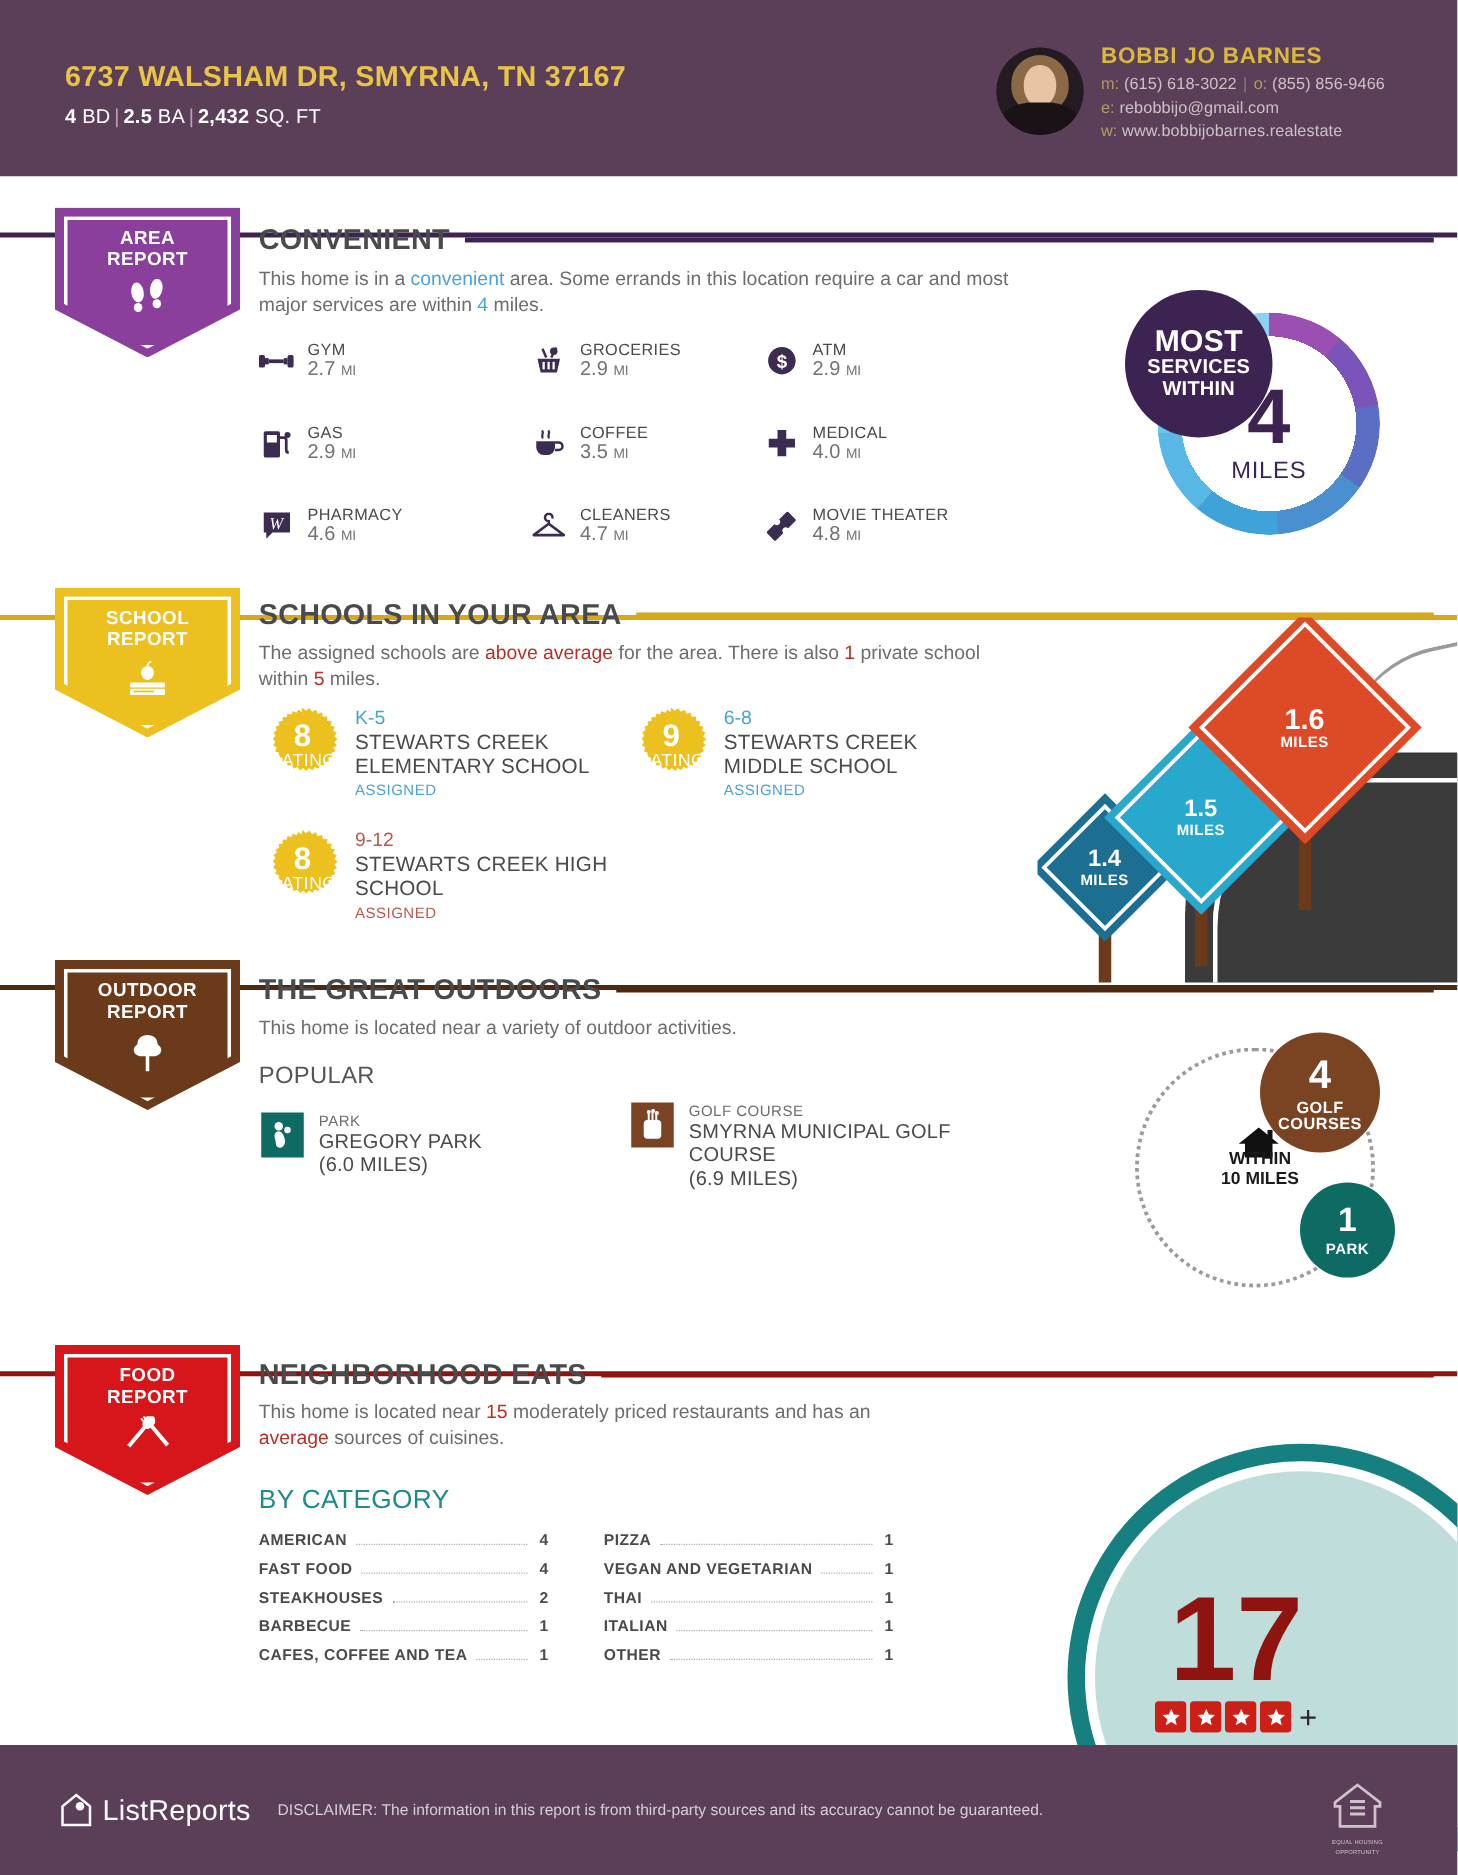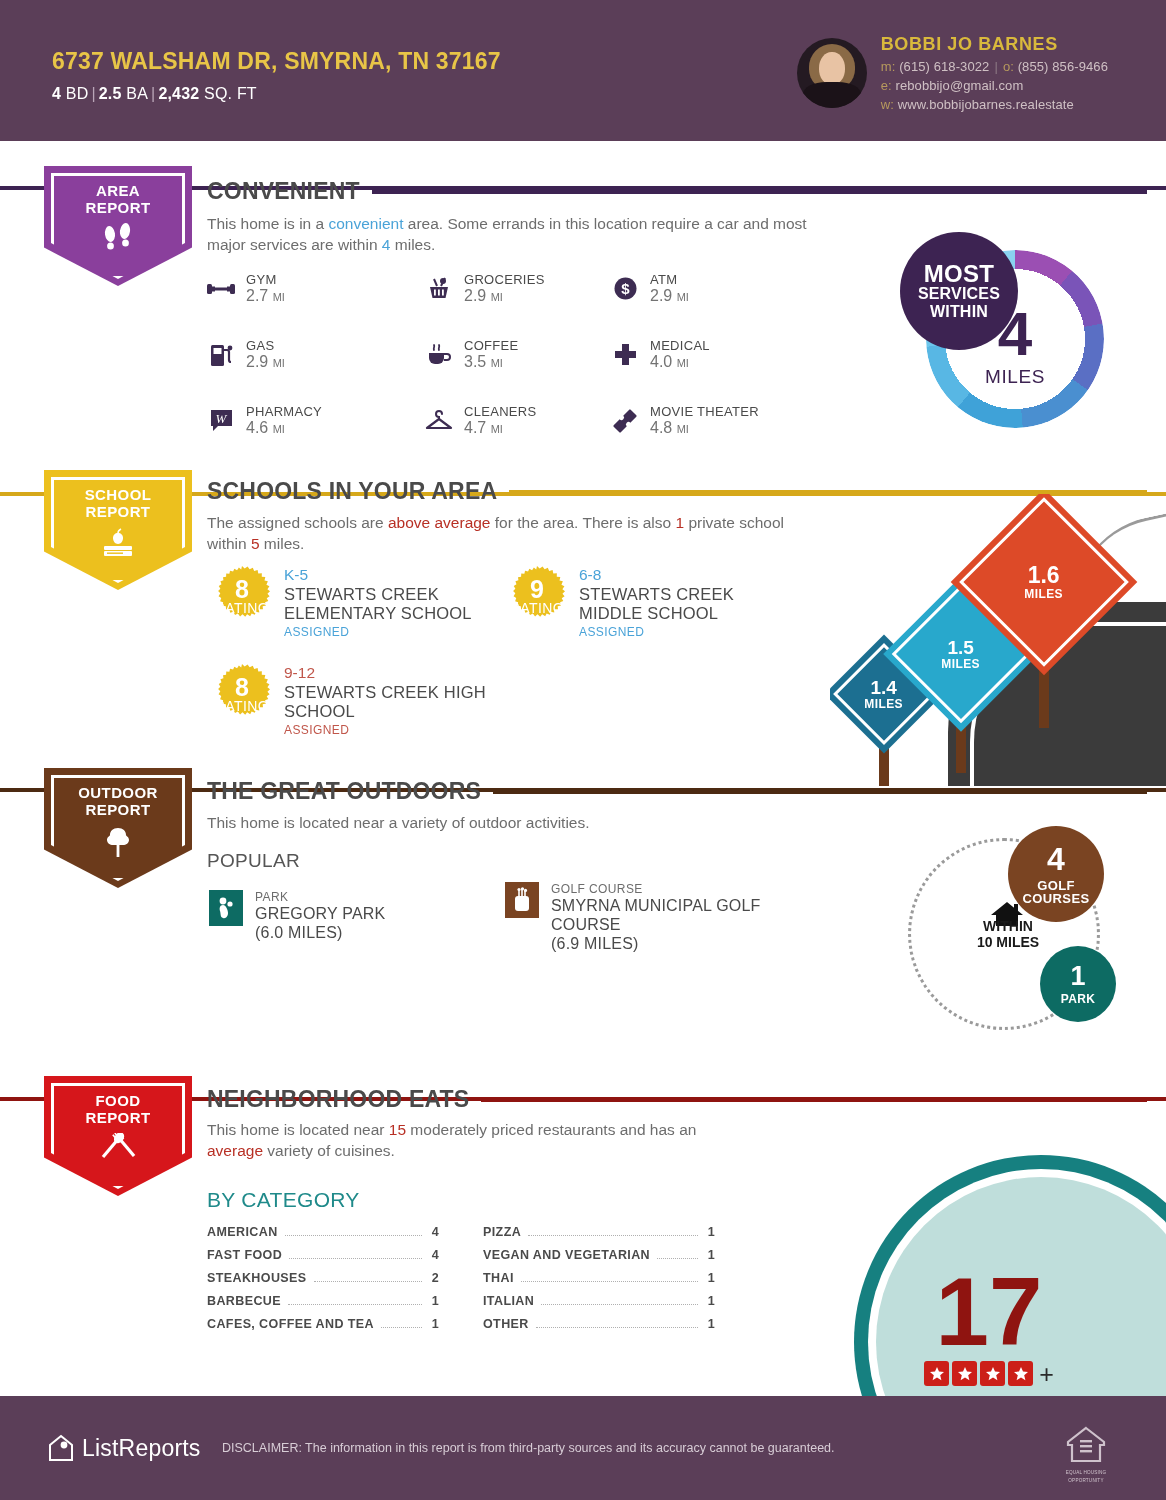--- a/index.html
+++ b/index.html
@@ -618,21 +618,21 @@
           <rect x="25.8" y="12" width="3.2" height="20" fill="#fff"></rect>
         </g>
     </svg>
   </div>
 </div>
 <div class="sec-head" style="top:1086px;">
   <div class="sec-title">NEIGHBORHOOD EATS</div>
   <div class="sec-line" style="background:#8f1410;"></div>
 </div>
 <div class="sec-sub" style="top:1119px;width:500px;">
-  <span>This home is located near </span><span class="hl-red">15</span><span> moderately priced restaurants and has an </span><span class="hl-red">average</span><span> variety of cuisines.</span>
+  <span>This home is located near </span><span class="hl-red">15</span><span> moderately priced restaurants and has an </span><span class="hl-red">average</span><span> sources of cuisines.</span>
 </div>
 
 <div class="by-cat">BY CATEGORY</div>
 <div class="cat-cols">
   <div class="cat-col">
     <div class="cat-row">
         <span class="nm">AMERICAN</span>
         <span class="dots"></span>
         <span class="ct">4</span>
       </div>

